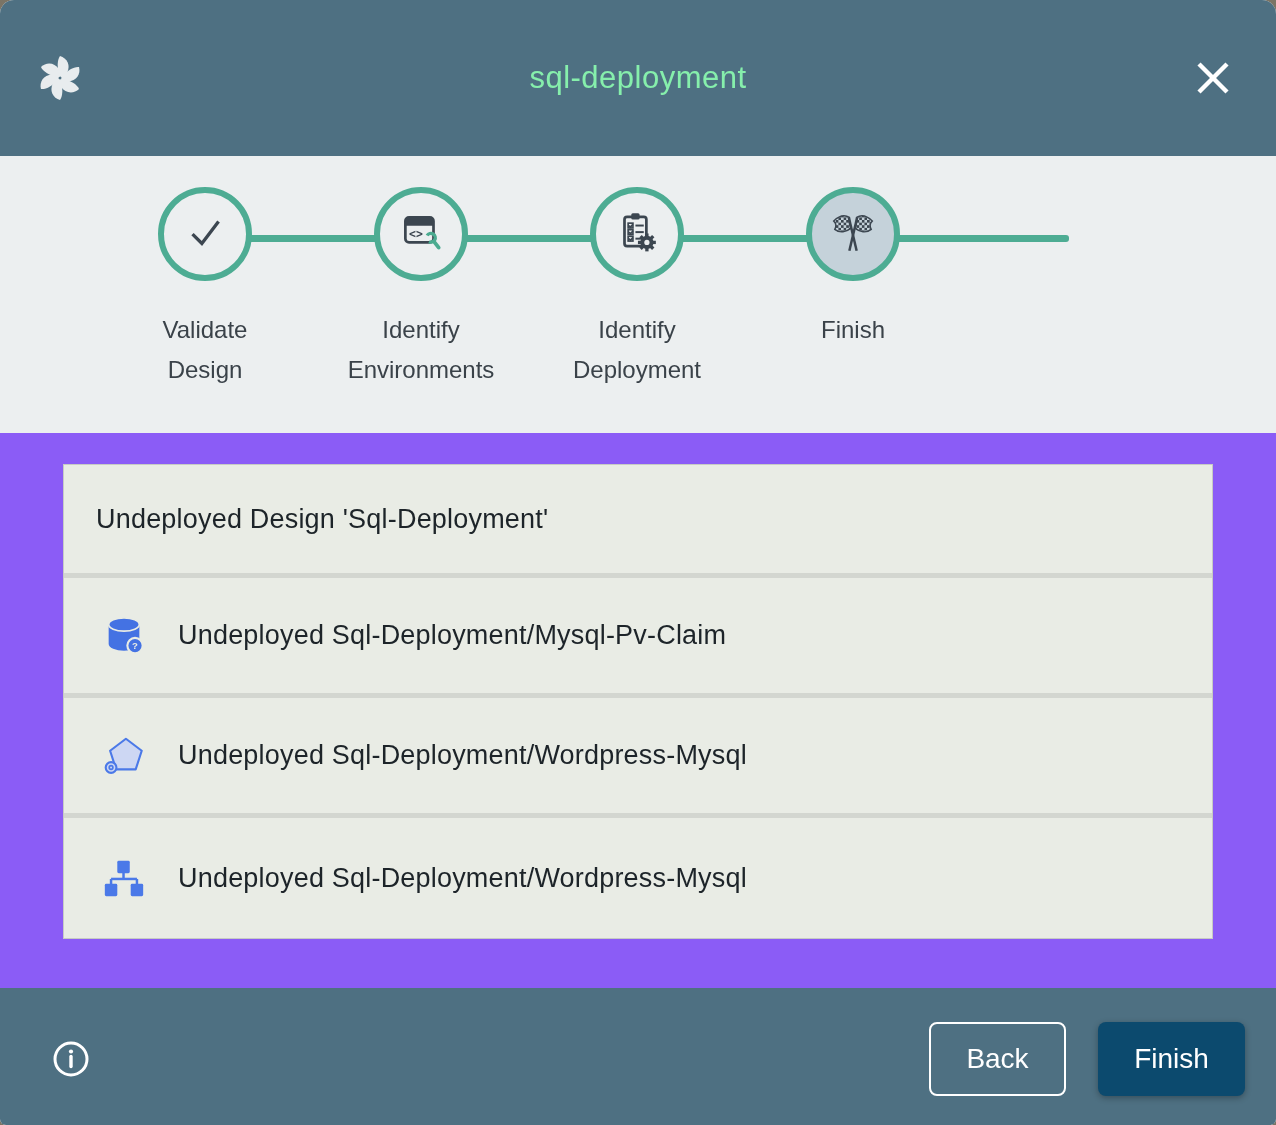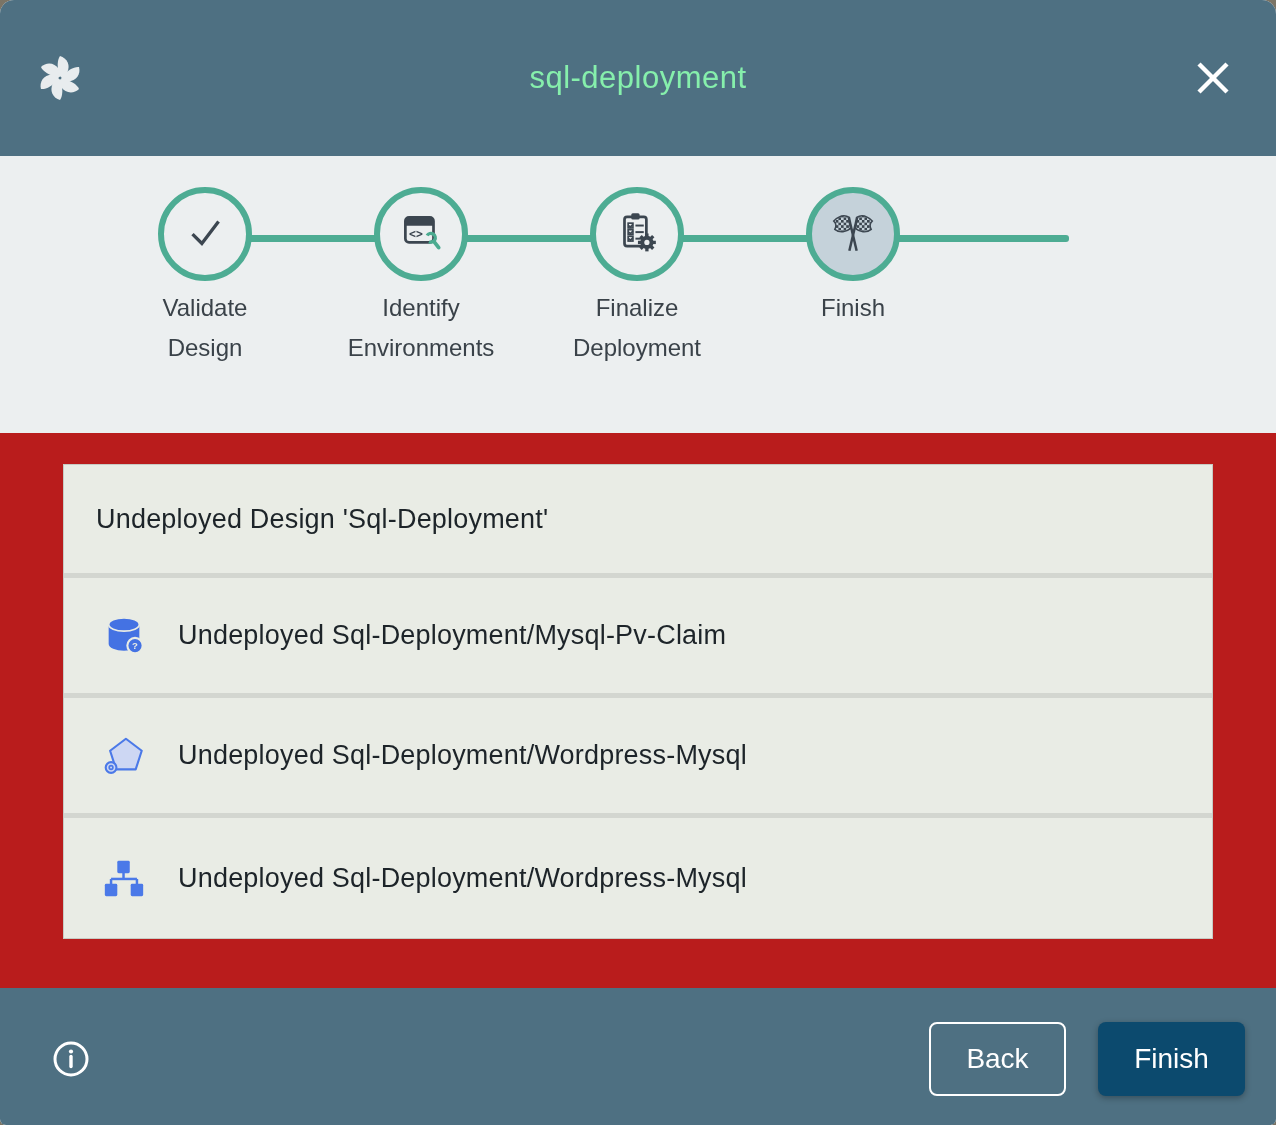--- a/index.html
+++ b/index.html
@@ -31,25 +31,25 @@
   .steps{ position:absolute; left:97px; top:31px; display:flex; }
   .step{ width:216px; display:flex; flex-direction:column; align-items:center; }
   .circle{
     width:94px; height:94px; border-radius:50%; border:6px solid #4dac93;
     background:#eceff0; position:relative; z-index:2;
     display:flex; align-items:center; justify-content:center;
   }
   .step.active .circle{ background:#c5d2da; }
   .circle svg{ width:50px; height:50px; }
   .step-label{
-    margin-top:7px; max-width:162px; text-align:center;
+    margin-top:29px; max-width:162px; text-align:center;
     font-size:24px; line-height:40px; color:#3a4249;
   }
   
-  .content{ height:555px; background:#b91c1c; padding-top:31px; }
+  .content{ height:555px; background:#8b5cf6; padding-top:31px; }
   .status-box{
     width:1150px; margin:0 auto;
     border:1px solid #c7cbc4; background:#d3d6d0;
   }
   .status-row{
     background:#e9ece5; display:flex; align-items:center;
     border-bottom:5px solid #d3d6d0;
   }
   .status-row:last-child{ border-bottom:none; }
   .status-row.head{ height:113px; padding-left:32px; }
@@ -159,21 +159,21 @@
                   <line x1="0" y1="-8.6" x2="0" y2="8.6"></line>
                   <line x1="-6.1" y1="-6.1" x2="6.1" y2="6.1"></line>
                   <line x1="-6.1" y1="6.1" x2="6.1" y2="-6.1"></line>
                 </g>
                 <circle r="6.3" fill="#3c4650"></circle>
                 <circle r="2.5" fill="#eceff0"></circle>
               </g>
             </svg>
           </span>
         </div>
-        <div class="step-label">Finalize Deployment</div>
+        <div class="step-label">Identify Deployment</div>
       </div>
 
       <div class="step active">
         <div class="circle">
           <span>
             <svg viewBox="0 0 48 48" width="52" height="52">
               <defs>
                 <pattern id="chk" width="5" height="5" patternUnits="userSpaceOnUse">
                   <rect width="2.5" height="2.5" fill="#3c4650"></rect>
                   <rect x="2.5" y="2.5" width="2.5" height="2.5" fill="#3c4650"></rect>

